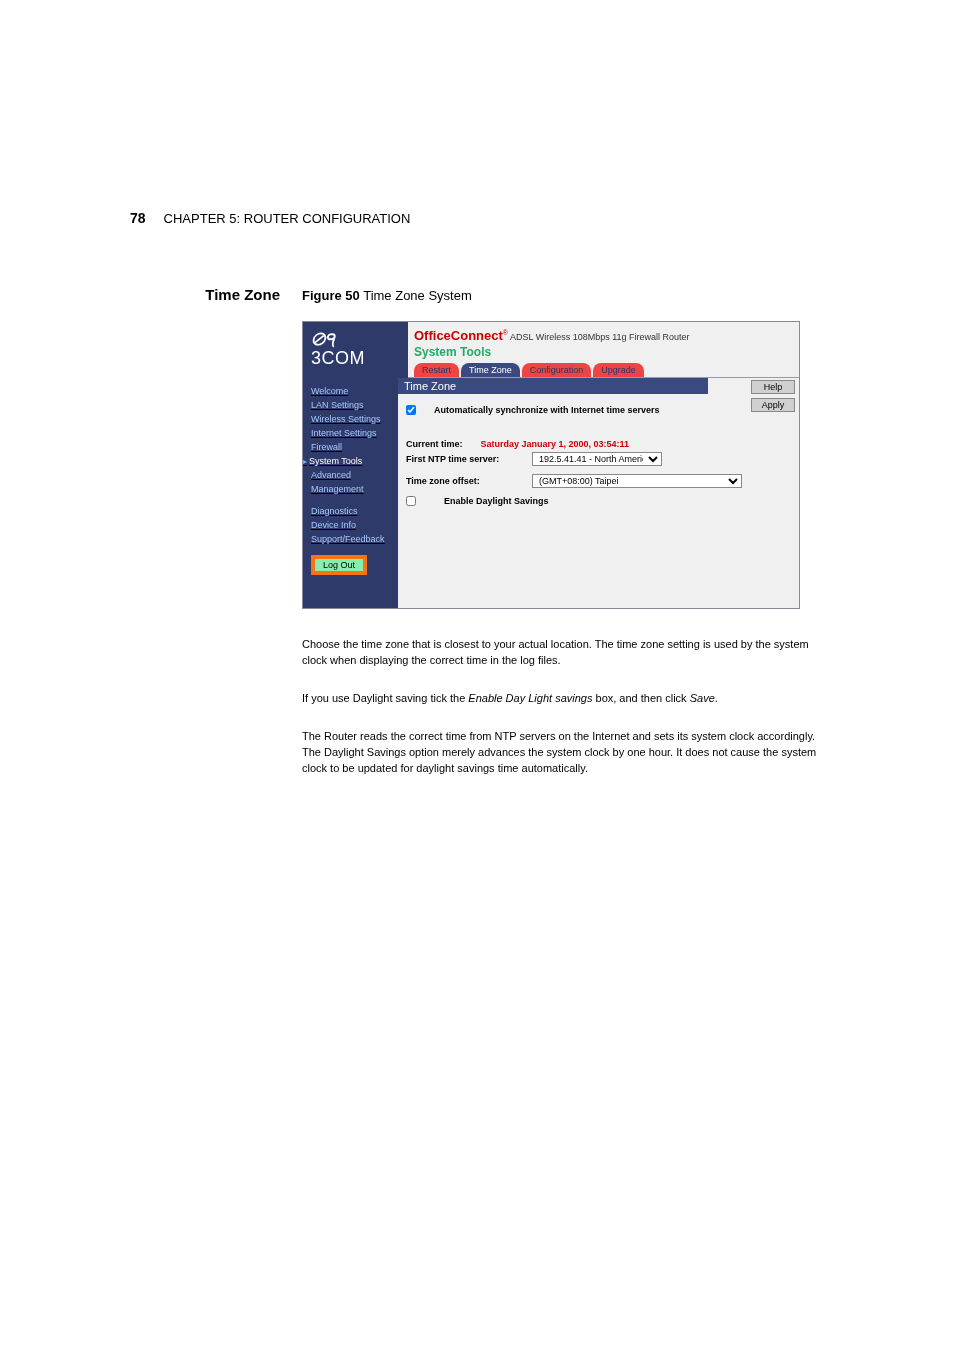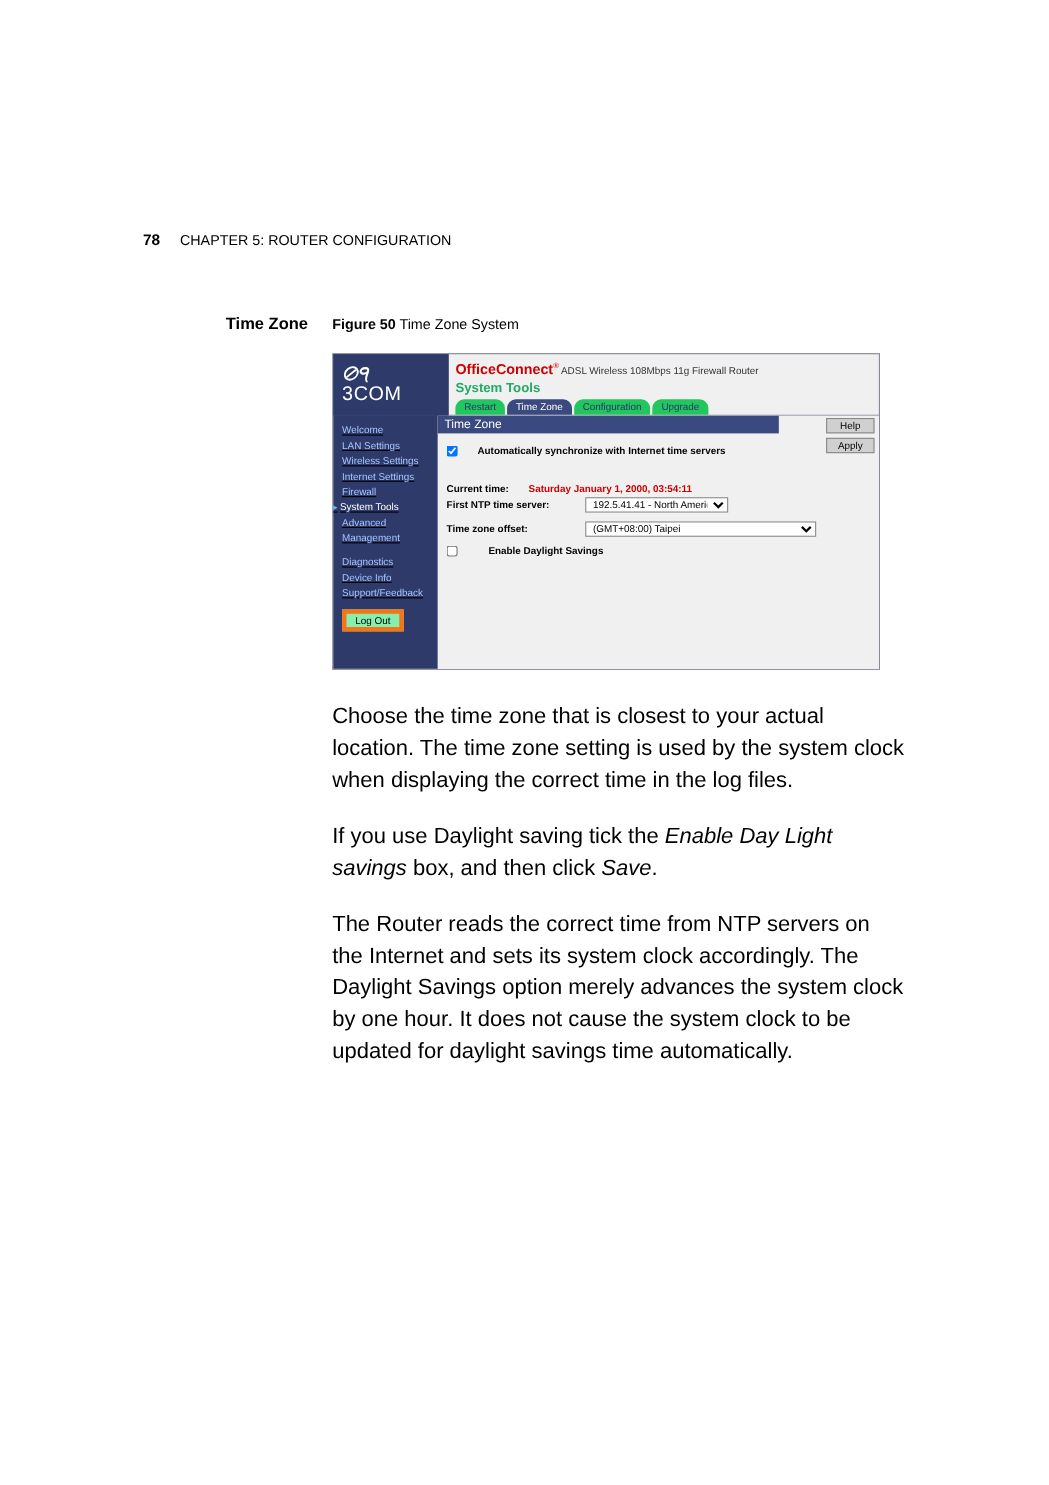--- a/index.html
+++ b/index.html
@@ -7,36 +7,36 @@
   .page { padding: 210px 130px 0 130px; }
   .header-row { display: flex; align-items: flex-end; margin-bottom: 60px; }
   .page-num { font-size: 14px; font-weight: bold; margin-right: 18px; }
   .chap { font-size: 13px; }
   .chap .smallcaps { font-variant: small-caps; }
   .section-row { display: flex; align-items: baseline; margin-bottom: 18px; }
   .section-label { width: 150px; text-align: right; font-size: 15px; font-weight: bold; margin-right: 22px; }
   .figure-label { font-size: 13px; }
   .figure-label b { font-weight: bold; }
   .screenshot-wrap { margin-left: 172px; margin-bottom: 28px; }
-  .body-text { margin-left: 172px; font-size: 20px; line-height: 1.45; margin-bottom: 22px; max-width: 540px; }
+  .body-text { margin-left: 172px; font-size: 11px; line-height: 1.45; margin-bottom: 22px; max-width: 540px; }
   .body-text em { font-style: italic; }
 
   
   .screenshot { width: 498px; border: 1px solid #889; font-family: Arial, sans-serif; }
   .ss-top { display: flex; background: #3a4a80; }
   .ss-logo { width: 105px; background: #2d3a6a; color: #fff; padding: 8px 0 4px 8px; }
   .ss-logo-icon { font-size: 18px; line-height: 1; font-weight: bold; font-style: italic; }
   .ss-logo-text { font-size: 18px; font-weight: 300; letter-spacing: 0.5px; }
   .ss-titlearea { flex: 1; padding: 6px 0 0 6px; background: #f0f0f0; border-bottom: 1px solid #99a; }
   .ss-brand { font-size: 13px; }
   .ss-brand b { color: #c00; font-weight: bold; }
   .ss-brand span.sub { font-size: 9px; color: #333; }
   .ss-sysname { color: #2a6; font-size: 12px; font-weight: bold; margin-top: 2px; }
   .ss-tabs { display: flex; gap: 2px; margin-top: 4px; padding-bottom: 0; }
-  .ss-tab { background: #22c55e; color: #24386a; font-size: 9px; padding: 2px 8px; border-radius: 8px 8px 0 0; cursor: pointer; }
+  .ss-tab { background: #ef4444; color: #24386a; font-size: 9px; padding: 2px 8px; border-radius: 8px 8px 0 0; cursor: pointer; }
   .ss-tab.active { background: #3a4a80; color: #fff; }
   .ss-body { display: flex; min-height: 230px; }
   .ss-side { width: 95px; background: #2d3a6a; padding: 6px 0 8px 8px; text-decoration: underline; }
   .ss-side-item { color: #a6c6ff; font-size: 9px; padding: 2px 0; cursor: pointer; }
   .ss-side-item.active { color: #fff; }
   .ss-side-item.indicator::before { content: "▸"; color: #6bf; margin-left: -8px; margin-right: 2px; font-size: 8px; }
   .ss-side-sep { height: 8px; }
   .ss-logout { margin-top: 8px; }
   .ss-logout button { font-size: 9px; padding: 1px 8px; background: #86efac; border: 4px solid #f97316; cursor: pointer; }
   .ss-main { flex: 1; background: #f0f0f0; padding: 0 0 10px 0; position: relative; }

